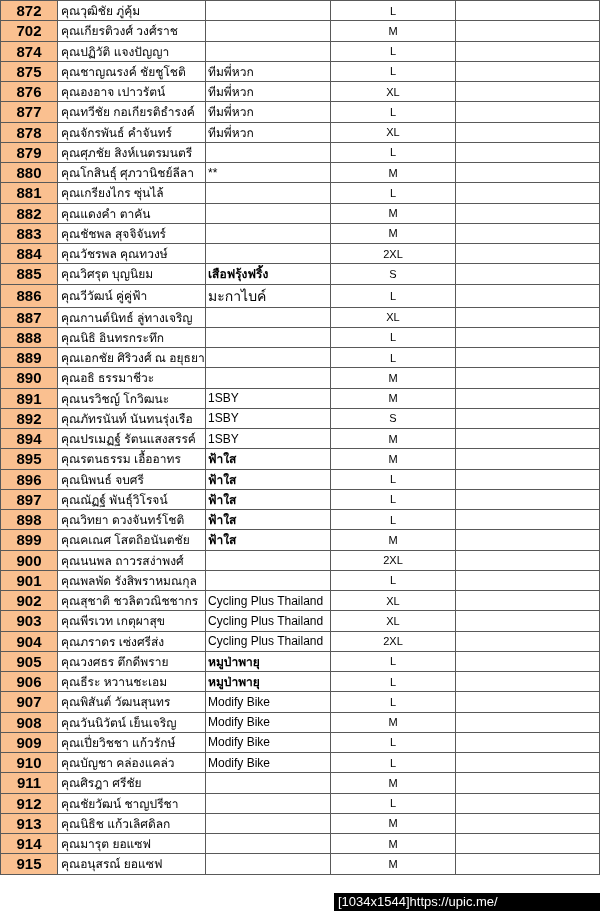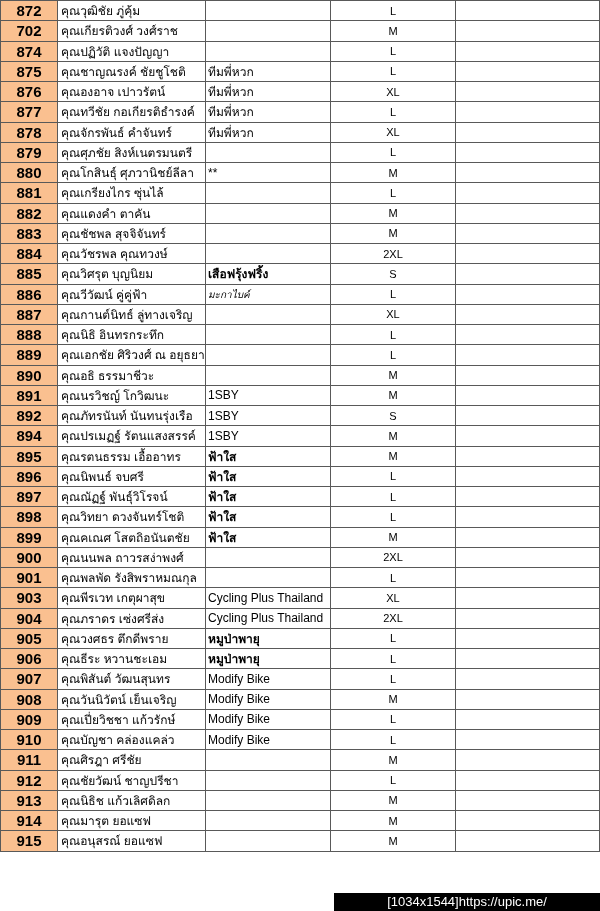--- a/index.html
+++ b/index.html
@@ -38,42 +38,41 @@
     margin-top: 16px;
   }
   td.col-team {
     width: 125px;
     font-size: 12px;
     padding-left: 2px;
     color: #000;
   }
   td.col-team.team-bold { font-weight: bold; margin-top: 12px; }
   td.col-team.team-italic {
-    font-style: italic;
-    font-size: 10px;
+    font-size: 14px;
     font-family: "DejaVu Serif", serif;
   }
   td.col-size {
     width: 125px;
     font-size: 11px;
     text-align: center;
     color: #000;
   }
   td.col-empty { width: 144px; }
   .watermark {
     position: absolute;
     right: 0;
     bottom: 0;
     min-width: 266px;
     height: 18px;
     line-height: 18px;
     background: #000;
     color: #fff;
     font-size: 13px;
-    text-align: center;
+    text-align: left;
     padding: 0 4px;
   }
 </style>
 </head>
 <body>
 
 <table class="sheet">
   <tbody>
       <tr>
         <td class="col-num">872</td>
@@ -272,20 +271,27 @@
         <td class="col-empty"></td>
       </tr>
       <tr>
         <td class="col-num">901</td>
         <td class="col-name">คุณพลพัด  รังสิพราหมณกุล</td>
         <td class="col-team"></td>
         <td class="col-size">L</td>
         <td class="col-empty"></td>
       </tr>
       <tr>
+        <td class="col-num">902</td>
+        <td class="col-name">คุณสุชาติ  ชวลิตวณิชชากร</td>
+        <td class="col-team">Cycling Plus Thailand</td>
+        <td class="col-size">XL</td>
+        <td class="col-empty"></td>
+      </tr>
+      <tr>
         <td class="col-num">903</td>
         <td class="col-name">คุณพีรเวท  เกตุผาสุข</td>
         <td class="col-team">Cycling Plus Thailand</td>
         <td class="col-size">XL</td>
         <td class="col-empty"></td>
       </tr>
       <tr>
         <td class="col-num">904</td>
         <td class="col-name">คุณภราดร  เซ่งศรีส่ง</td>
         <td class="col-team">Cycling Plus Thailand</td>

